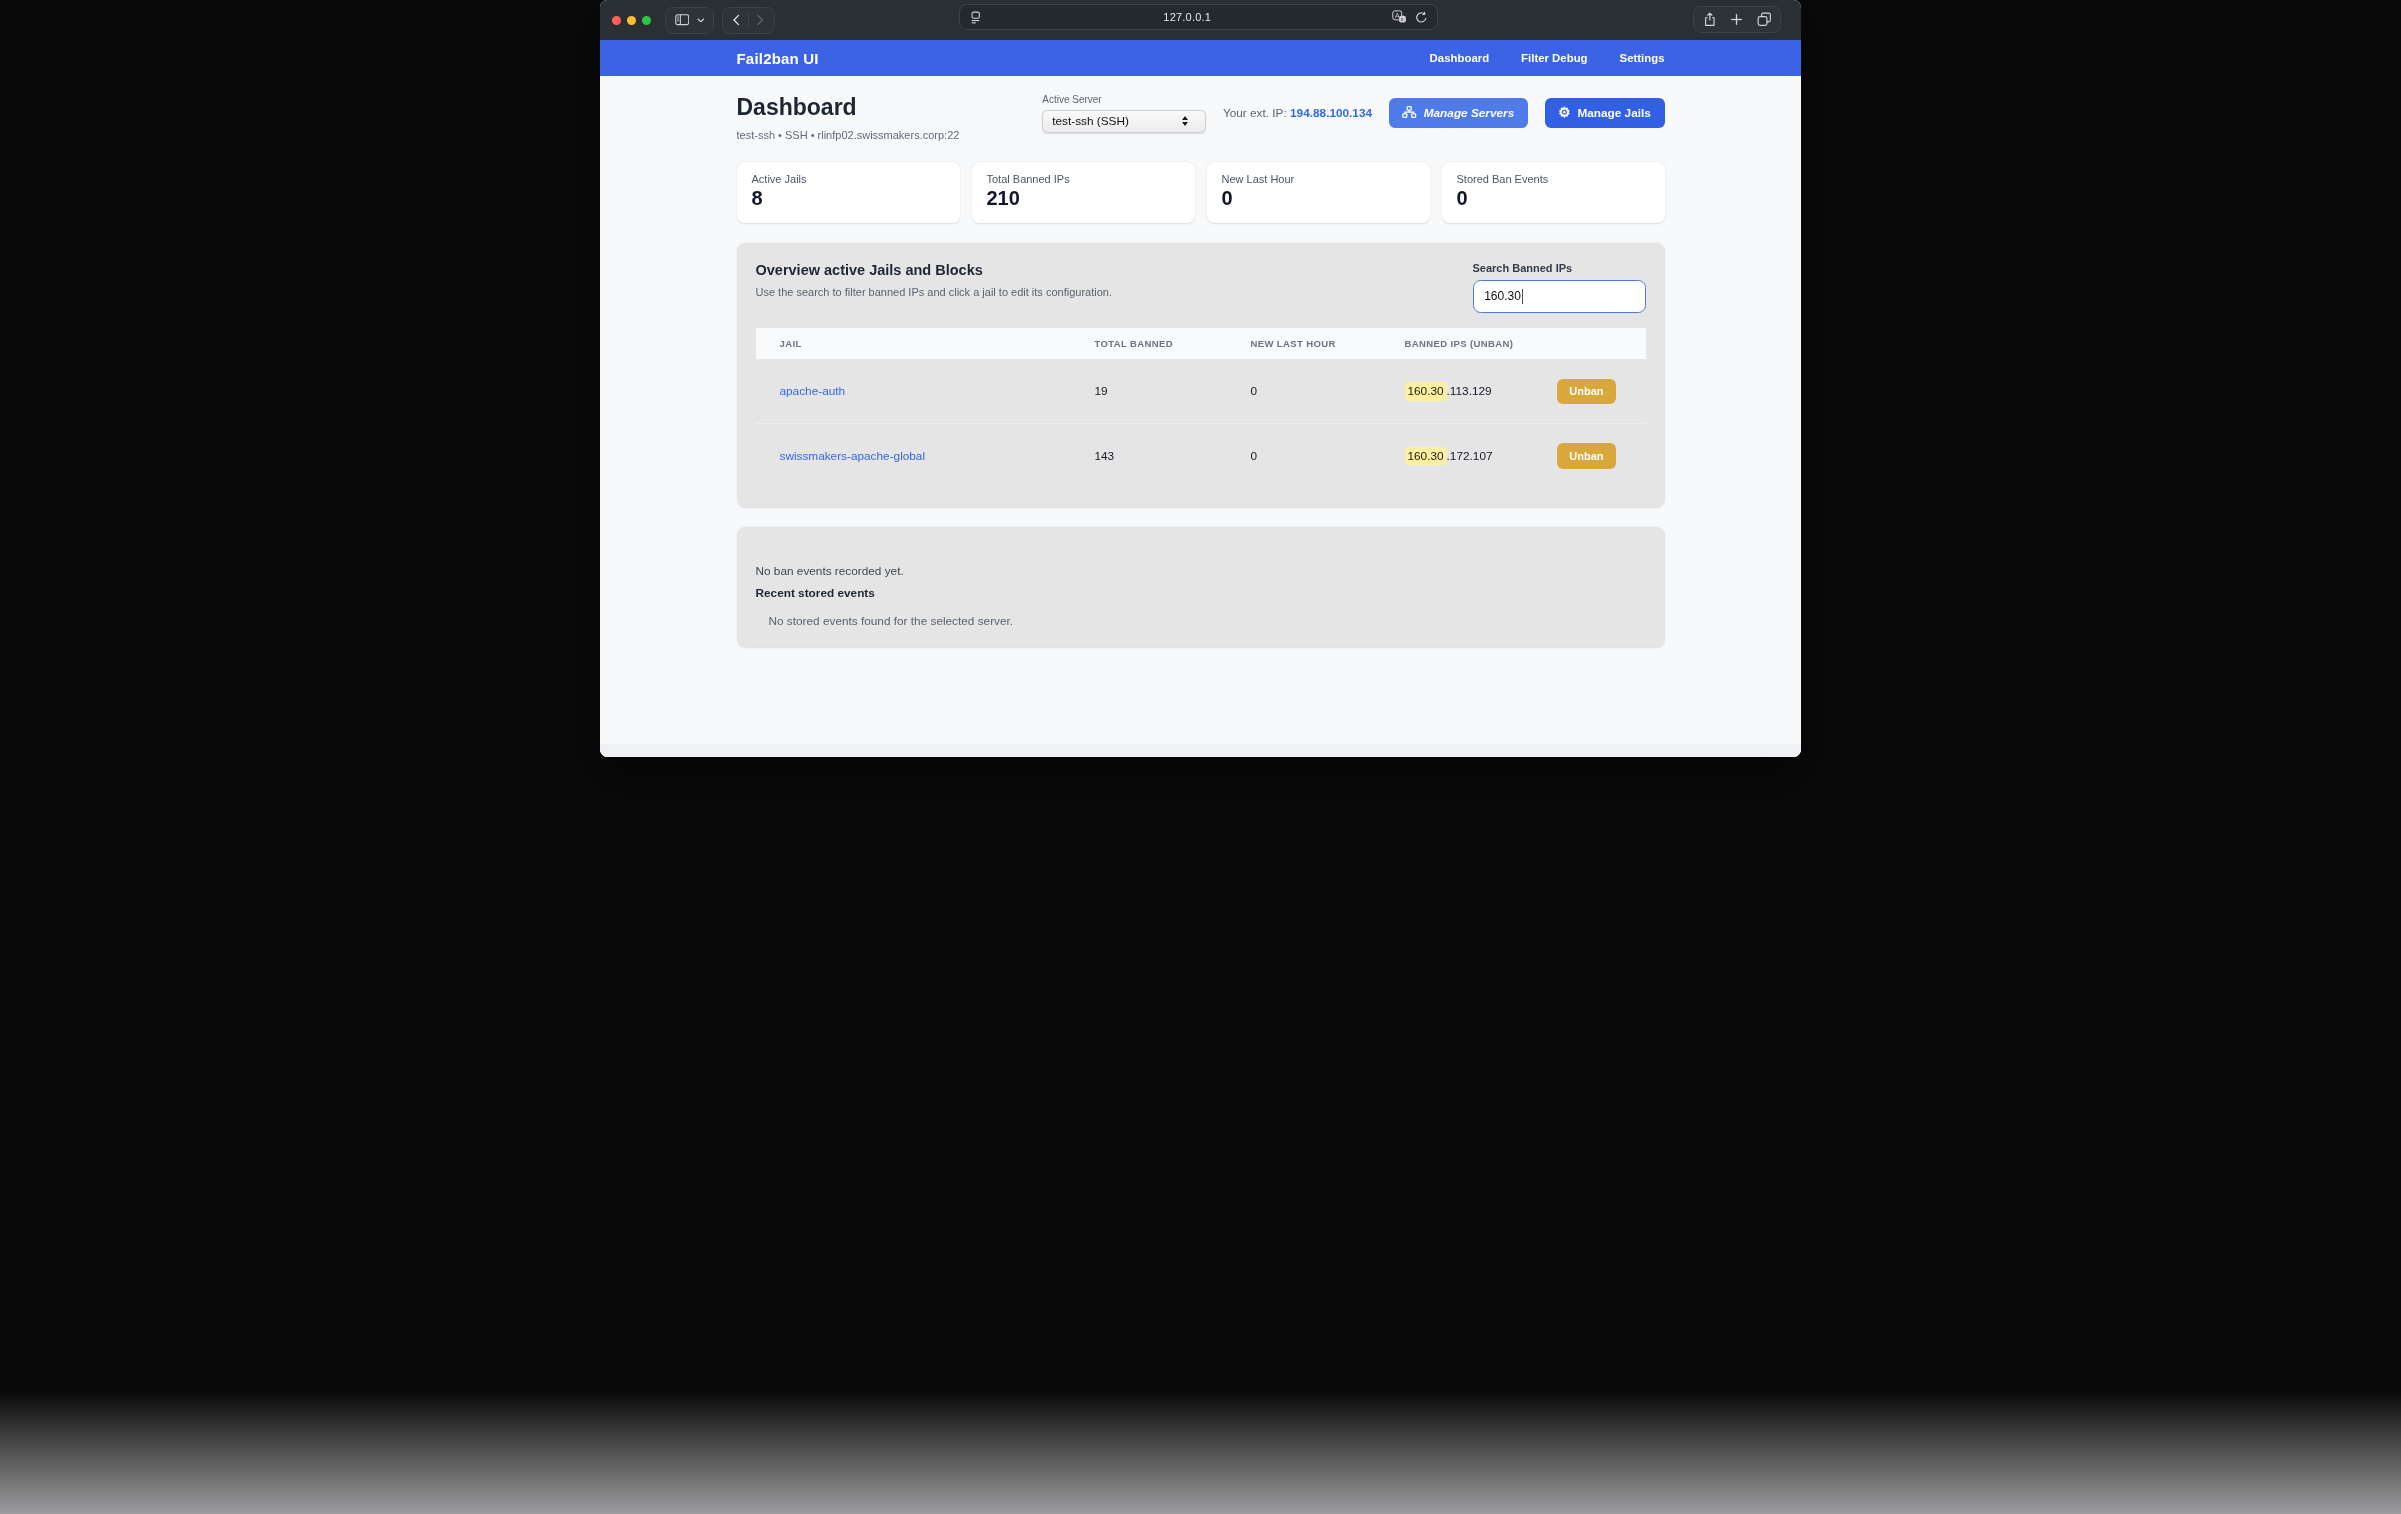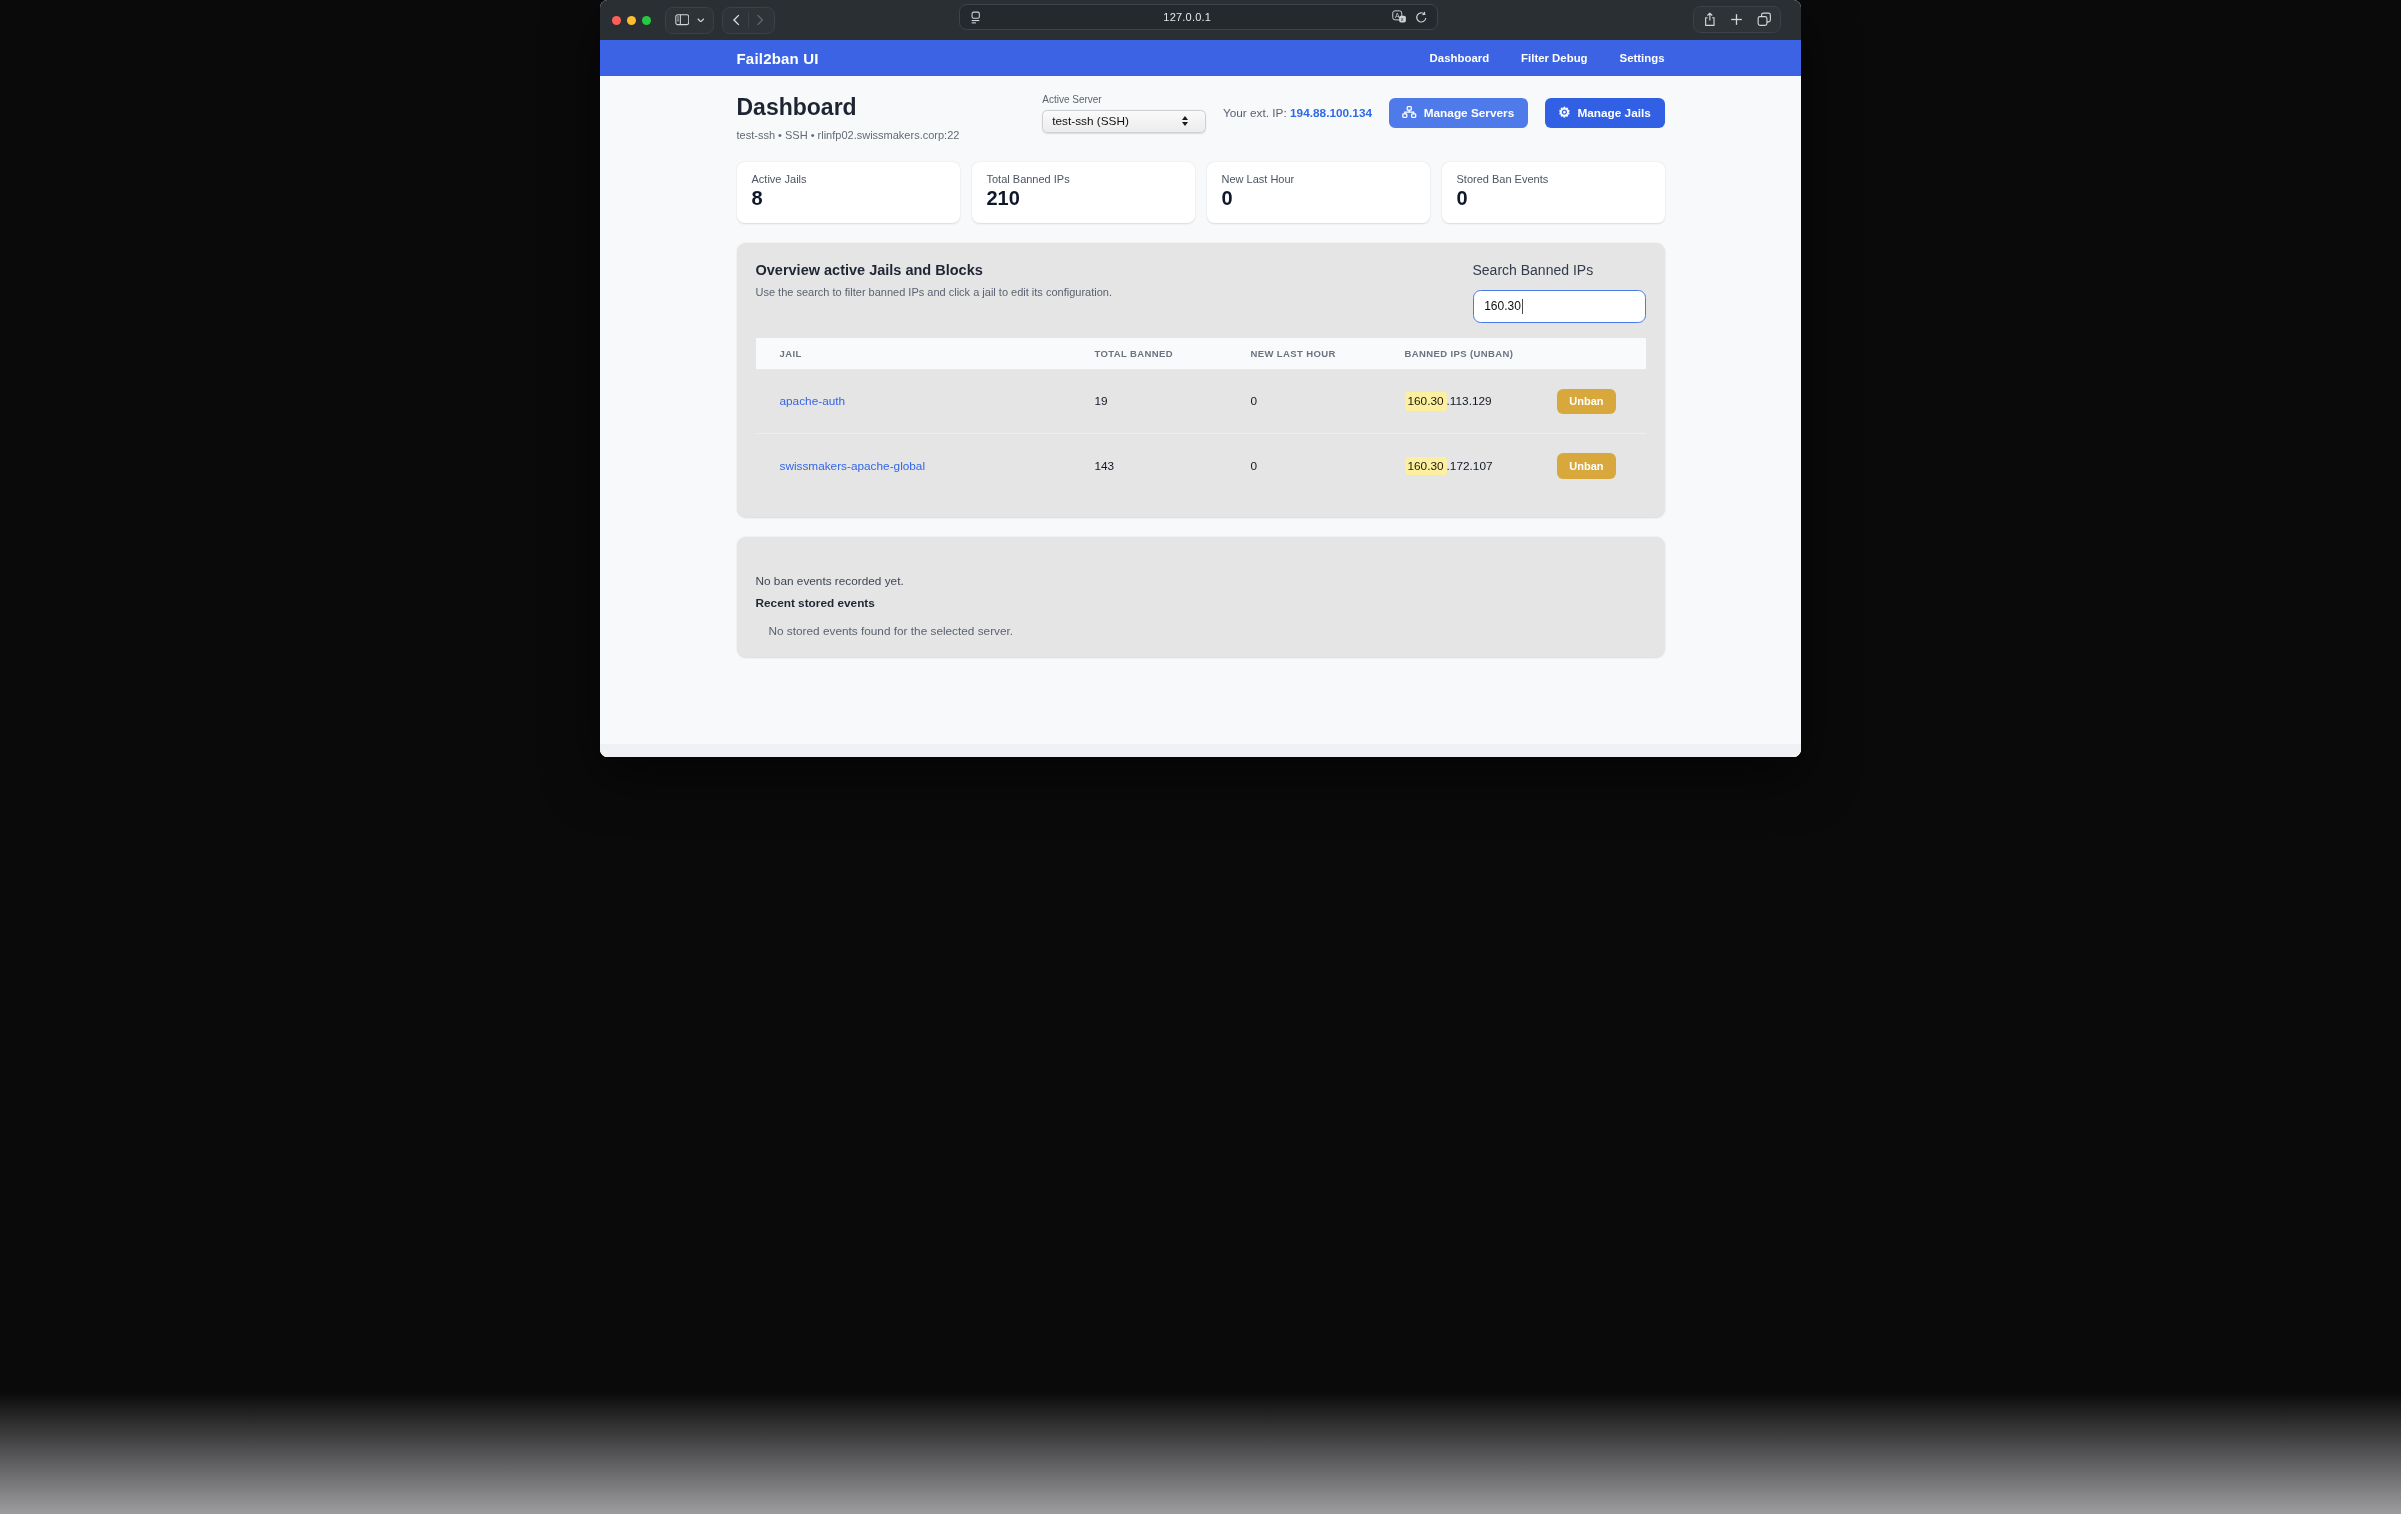--- a/index.html
+++ b/index.html
@@ -64,21 +64,21 @@
   .stepper i { display:block; width:0; height:0; border-left:3.4px solid transparent; border-right:3.4px solid transparent; }
   .stepper .up { border-bottom:4.2px solid #1a1a1a; }
   .stepper .down { border-top:4.2px solid #1a1a1a; }
   .ext-ip { font-size:11.8px; color:#5b6270; white-space:nowrap; }
   .ext-ip .ip { color:#2f6ae8; font-weight:600; }
   .btn {
     height:30px; border:none; border-radius:6px; color:#fff; font-size:11.8px; font-weight:600;
     display:flex; align-items:center; gap:6.8px; padding:0 13.7px; cursor:pointer;
     font-family:"Liberation Sans", sans-serif;
   }
-  .btn-servers { background:#4f7ae9; }
+  .btn-servers { background:#4f7ae9;font-style:italic; }
   .btn-jails { background:#3160e4; }
   .gear-glyph { font-size:13.7px; line-height:1; }
 
   
   .stats { display:flex; gap:12px; margin-top:21px; }
   .stat-card {
     flex:1; background:#fff; border-radius:7.6px; height:61px; padding:11.4px 15px;
     box-shadow:0 0.8px 1.5px rgba(16,24,40,.06), 0 0.8px 2.3px rgba(16,24,40,.08);
   }
   .stat-label { font-size:11px; color:#4b5563; }
@@ -87,21 +87,21 @@
   
   .card {
     background:#e5e5e5; border-radius:9px; margin-top:20px; padding:19px;
     box-shadow:0 0.8px 1.5px rgba(16,24,40,.06), 0 0.8px 2.3px rgba(16,24,40,.08);
   }
   .card-head { display:flex; align-items:flex-start; }
   .card-title { font-size:14.5px; font-weight:700; color:#1f2633; }
   .card-sub { margin-top:8.4px; font-size:11px; color:#5b6270; }
 
   .search-block { margin-left:auto; width:173px; }
-  .search-label { font-size:14px; font-weight:400; color:#333c4a; margin-bottom:12px; }
+  .search-label { font-size:11px; font-weight:700; color:#333c4a; margin-bottom:6px; }
   .search-input {
     height:33px; border:1.5px solid #4a7ce9; border-radius:7.6px; background:#fff;
     display:flex; align-items:center; padding:0 10.7px; font-size:12px; color:#111; cursor:text;
   }
   .caret { display:inline-block; width:1.1px; height:15px; background:#4a4a4a; margin-left:0.8px; }
 
   
   table.jails { width:100%; border-collapse:collapse; margin-top:15px; table-layout:fixed; }
   table.jails col.c1 { width:339px; } table.jails col.c2 { width:156px; } table.jails col.c3 { width:154px; }
   thead th {

